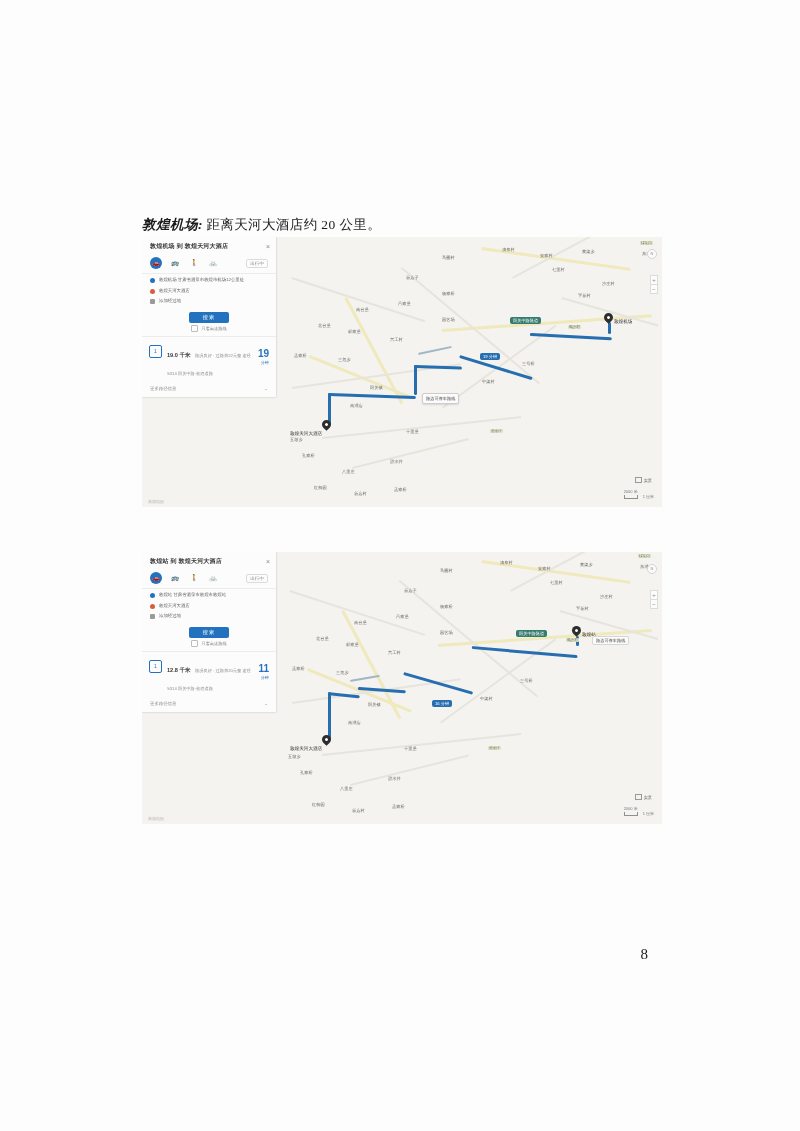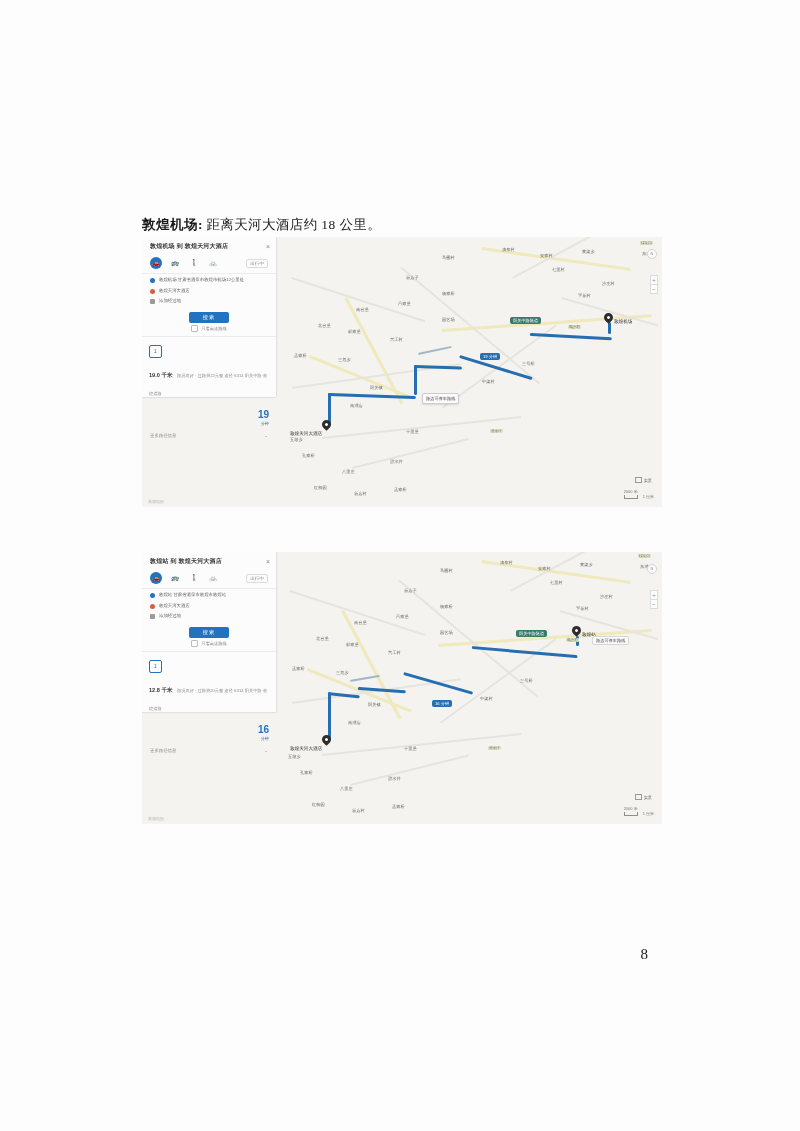--- a/index.html
+++ b/index.html
@@ -29,20 +29,21 @@
     font-weight: bold;
     letter-spacing: 1px;
     font-family: "Liberation Serif", serif;
   }
   .section-line {
     position: absolute;
     font-size: 13.5px;
   }
   .section-line .lead {
     font-weight: bold;
+    font-style: italic;
     letter-spacing: .5px;
   }
   .section-line .rest {
     font-weight: normal;
     letter-spacing: .4px;
   }
   #sec1 { left: 142px; top: 216px; }
   #sec2 { left: 142px; top: 530px; }
 
   .page-number {
@@ -202,21 +203,20 @@
   .pref .chk {
     width: 5px; height: 5px;
     border: 1px solid #bdbdbd;
     border-radius: 1px;
     display: inline-block;
   }
   .result {
     display: flex;
     gap: 5px;
     padding: 6px 7px 4px;
-    flex-direction: column;
   }
   .result-badge {
     width: 11px; height: 11px;
     border: 1px solid #1a73c8;
     color: #1a73c8;
     border-radius: 2px;
     font-size: 5px;
     display: flex; align-items: center; justify-content: center;
     flex: none;
     margin-top: 2px;
@@ -366,21 +366,21 @@
   }
 </style>
 </head>
 <body>
 
 <div class="page">
 
 
   <div class="section-line" id="sec1">
     <span class="lead">敦煌机场:</span>
-    <span class="rest">距离天河大酒店约 18 公里。</span>
+    <span class="rest">距离天河大酒店约 20 公里。</span>
   </div>
 
 
   <div class="page-number">8</div>
 
   <div class="map-shot" id="map1">
     <div class="map-bg"></div>
 
     <div class="road major" style="left:340px; top:10px; width:150px; transform:rotate(8deg);"></div>
     <div class="road major" style="left:300px; top:92px; width:210px; transform:rotate(-4deg);"></div>
@@ -632,21 +632,21 @@
         <span>只看高速路线</span>
       </div>
       <div class="result">
         <span class="result-badge">1</span>
         <span class="result-main">
           <span class="result-dist">12.8 千米</span>
           <span class="result-sub">路况良好 · 过路费20元整
  途径 S314 阳关中路·敦煌道路</span>
         </span>
         <span class="result-time">
-          <span class="num">16</span>
+          <span class="num">11</span>
           <span class="unit">分钟</span>
         </span>
       </div>
       <div class="more">
         <span>更多路径信息</span>
         <span>⌄</span>
       </div>
     </div>
   </div>
 

